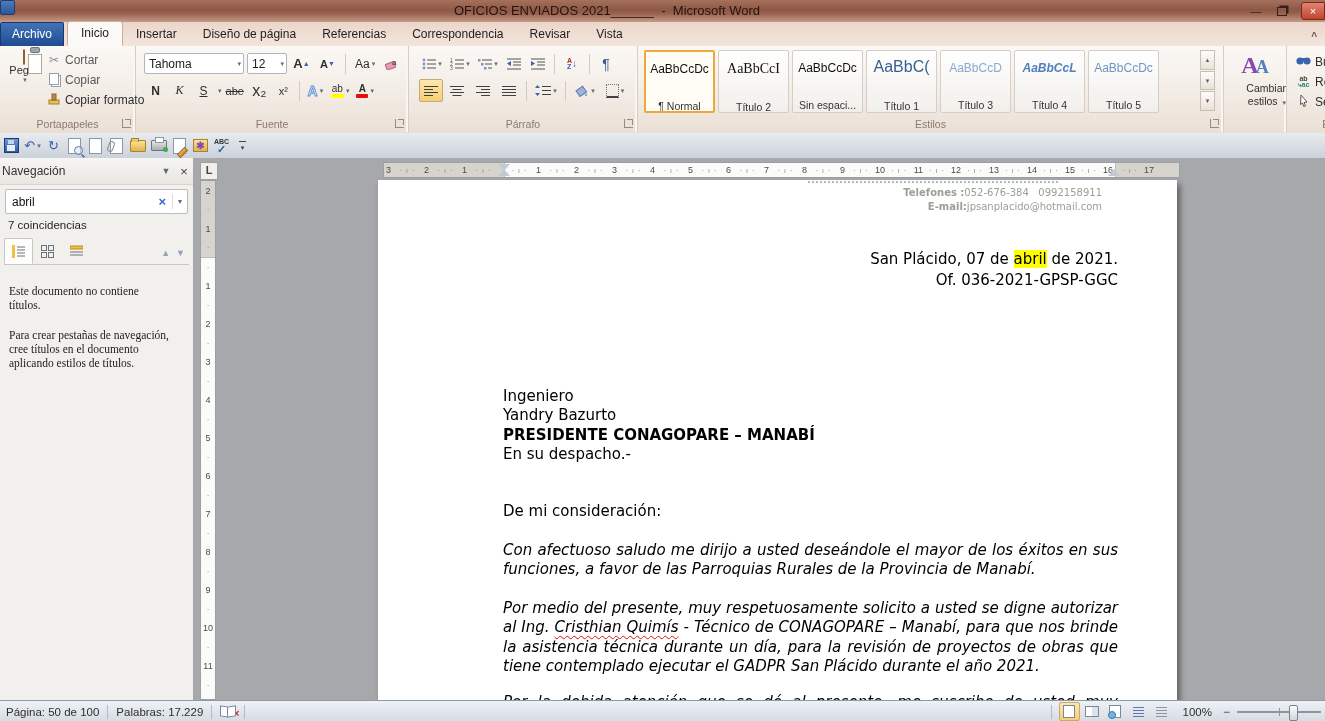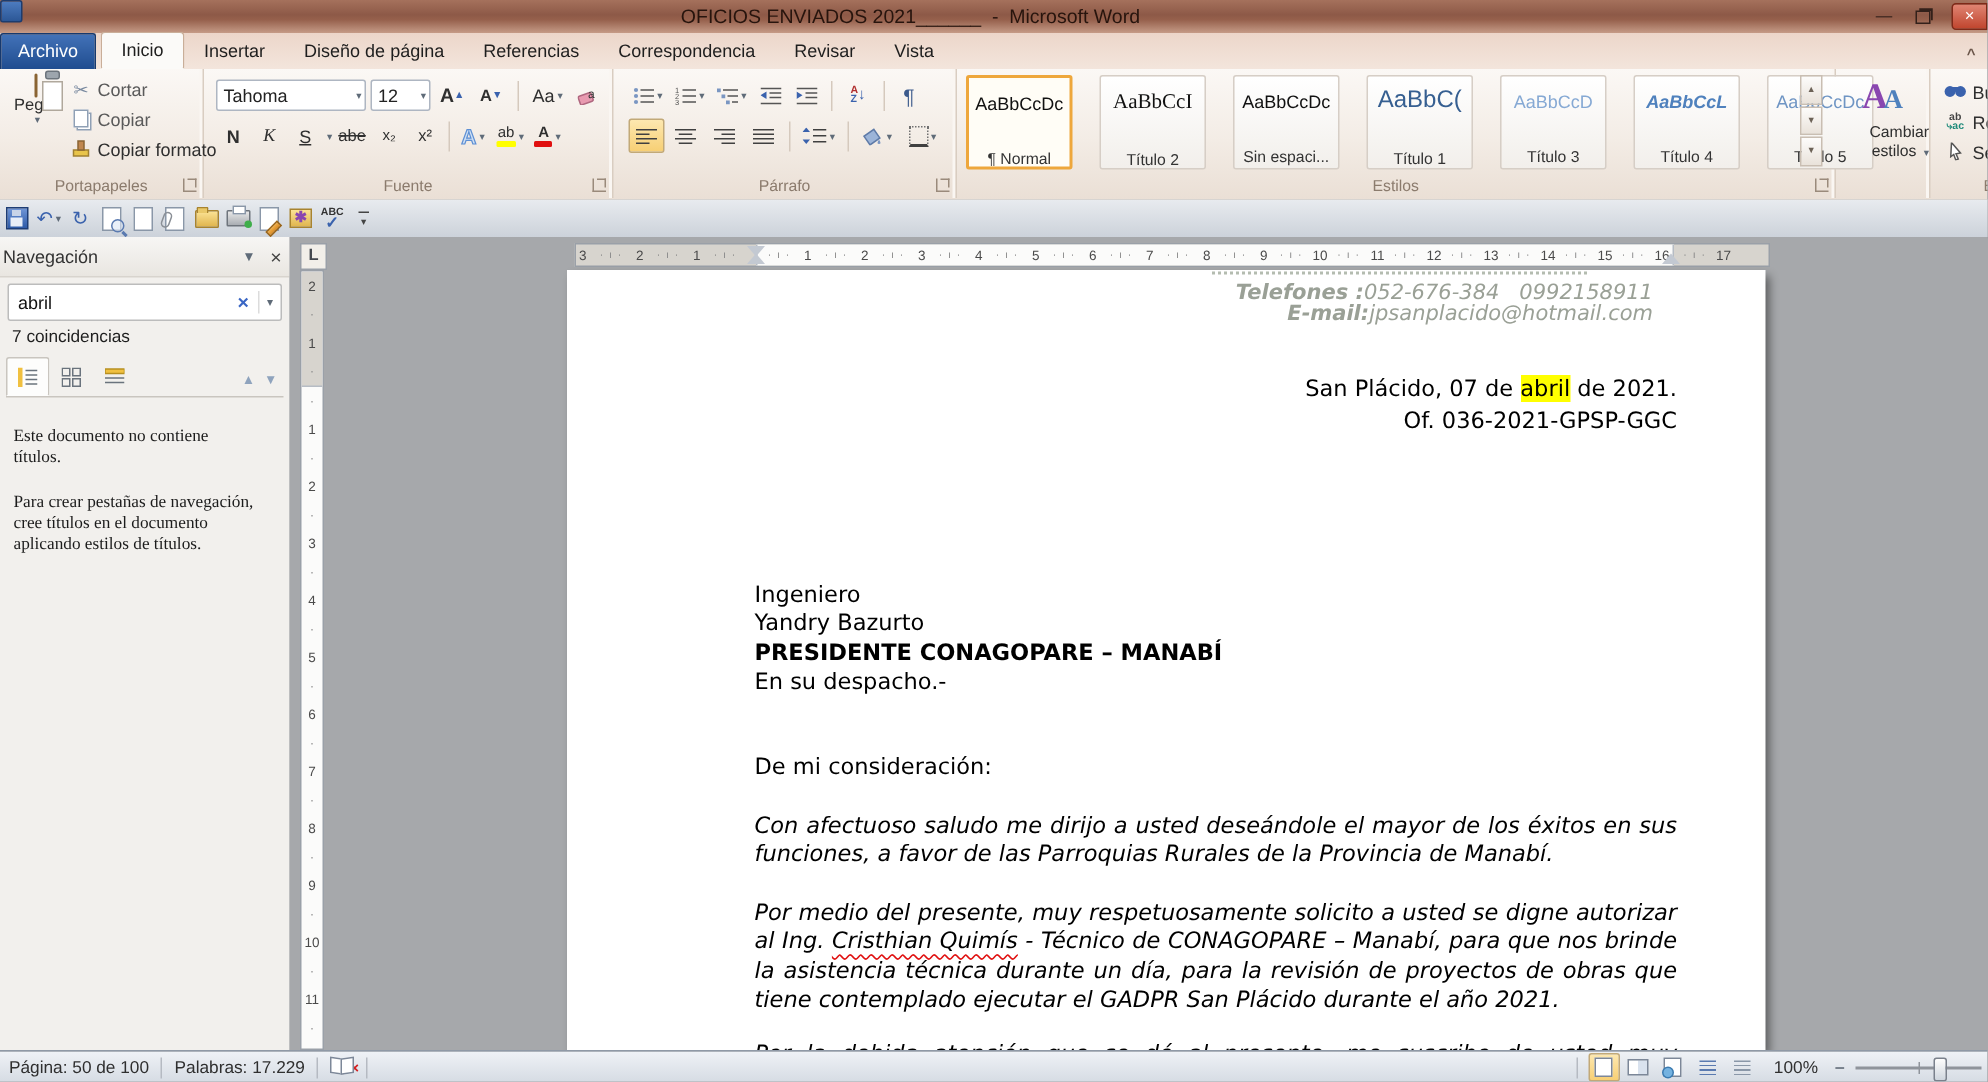--- a/index.html
+++ b/index.html
@@ -51,21 +51,21 @@
   .frow2{position:absolute;left:8px;top:33px;display:flex;align-items:center;gap:1px;}
   .glyphbtn{min-width:17px;padding:0 2px;font-size:12px;}
   .eff-a{font-weight:bold;font-size:14px;color:#cfe0f4;-webkit-text-stroke:0.8px #5d8fd4;}
   .bar-under{display:inline-block;line-height:9px;text-align:center;}
   .bar-under b{display:block;font-size:10px;font-weight:normal;}
   .bar-under s{display:block;height:4px;text-decoration:none;margin-top:1px;border-radius:1px;}
   
   .prow1{position:absolute;left:10px;top:6px;display:flex;align-items:center;gap:2px;}
   .prow2{position:absolute;left:10px;top:33px;display:flex;align-items:center;gap:2px;}
   
-  .stylecards{position:absolute;left:6px;top:4px;display:flex;gap:18px;}
+  .stylecards{position:absolute;left:6px;top:4px;display:flex;gap:3px;}
   .scard{width:69px;height:61px;background:linear-gradient(#ffffff,#f2efeb);border:1px solid #d6cec6;border-radius:2px;text-align:center;overflow:hidden;}
   .scard.sel{border:2px solid #eea73c;background:#fffdf6;width:67px;height:59px;}
   .ssample{display:block;margin-top:10px;font-size:12px;color:#111;white-space:nowrap;}
   .sname{display:block;margin-top:24px;font-size:10.5px;color:#333;}
   .s-t2 .ssample{font-family:"Liberation Serif",serif;font-size:14px;}
   .s-t1 .ssample{color:#365f91;font-size:16px;margin-top:7px;}
   .s-t3 .ssample{color:#86a9d4;}
   .s-t4 .ssample{color:#4f81bd;font-weight:bold;font-style:italic;}
   .s-t5 .ssample{color:#6f95c4;}
   .stylescroll{position:absolute;right:8px;top:4px;width:15px;height:61px;display:flex;flex-direction:column;gap:1px;}
@@ -138,21 +138,21 @@
   .vruler{position:absolute;left:7px;top:22px;width:16px;height:520px;background:#fbfbfa;border:1px solid #9aa0a8;box-sizing:border-box;overflow:hidden;}
   #vr-top{display:flex;flex-direction:column;background:#d7d4ce;border-bottom:1px solid #b6bcc4;}
   #vr-active{display:flex;flex-direction:column;}
   .vcell{height:38px;flex:0 0 38px;display:flex;flex-direction:column;align-items:center;justify-content:space-around;}
   .vcell b{font-size:9px;font-weight:normal;color:#4a4a4a;}
   .vcell em{font-size:8px;color:#8a8a8a;}
   
   .page{position:absolute;left:185px;top:22px;width:799px;height:520px;background:#fff;box-shadow:3px 4px 6px rgba(0,0,0,.45);overflow:hidden;}
   .content{position:absolute;left:125px;top:0;width:615px;height:100%;font-family:"DejaVu Sans",sans-serif;font-size:15px;color:#000;}
   .hdr-remnant{position:absolute;top:1px;right:60px;width:250px;border-top:2px dotted #b4bcb0;}
-  .hdrline{position:absolute;right:16px;text-align:center;font-size:14px;color:#9aa096;font-style:italic;white-space:pre;}
+  .hdrline{position:absolute;right:16px;text-align:center;font-size:10px;color:#9aa096;white-space:pre;}
   .hdrline b{font-weight:bold;}
   .dateblock{position:absolute;right:0;top:69px;text-align:right;line-height:21px;}
   .hl{background:#ffff00;}
   .recipient{position:absolute;left:0;top:207px;line-height:19.3px;}
   .salutation{position:absolute;left:0;top:322px;}
   .para{position:absolute;left:0;width:615px;text-align:justify;line-height:19.3px;font-style:italic;}
   .p1{top:361px;}
   .p2{top:419px;}
   .p3{top:513px;}
   .misspell{text-decoration:underline wavy #e01010 1px;text-underline-offset:3px;}
@@ -268,21 +268,21 @@
             <text x="7" y="8" font-size="8" fill="#333">a</text>
           </svg>
       </span>
     </div>
     <div class="frow2">
       <span class="rbtn glyphbtn" style="font-weight:bold">N</span>
       <span class="rbtn glyphbtn" style="font-style:italic;font-family:'Liberation Serif',serif">K</span>
       <span class="rbtn glyphbtn" style="text-decoration:underline">S</span>
       <span class="dd">▾</span>
       <span class="rbtn glyphbtn" style="text-decoration:line-through;font-size:11px">abe</span>
-      <span class="rbtn glyphbtn" style="font-size:10px">x₂</span>
+      <span class="rbtn glyphbtn" style="font-size:16px">x₂</span>
       <span class="rbtn glyphbtn" style="font-size:11px">x²</span>
       <span class="vsep"></span>
       <span class="rbtn glyphbtn">
           <span class="eff-a">A</span>
           <span class="dd">▾</span>
         </span>
       <span class="rbtn glyphbtn">
         <span class="bar-under">
             <b>ab</b>
             <s style="background:#ffff00;width:13px"></s>

